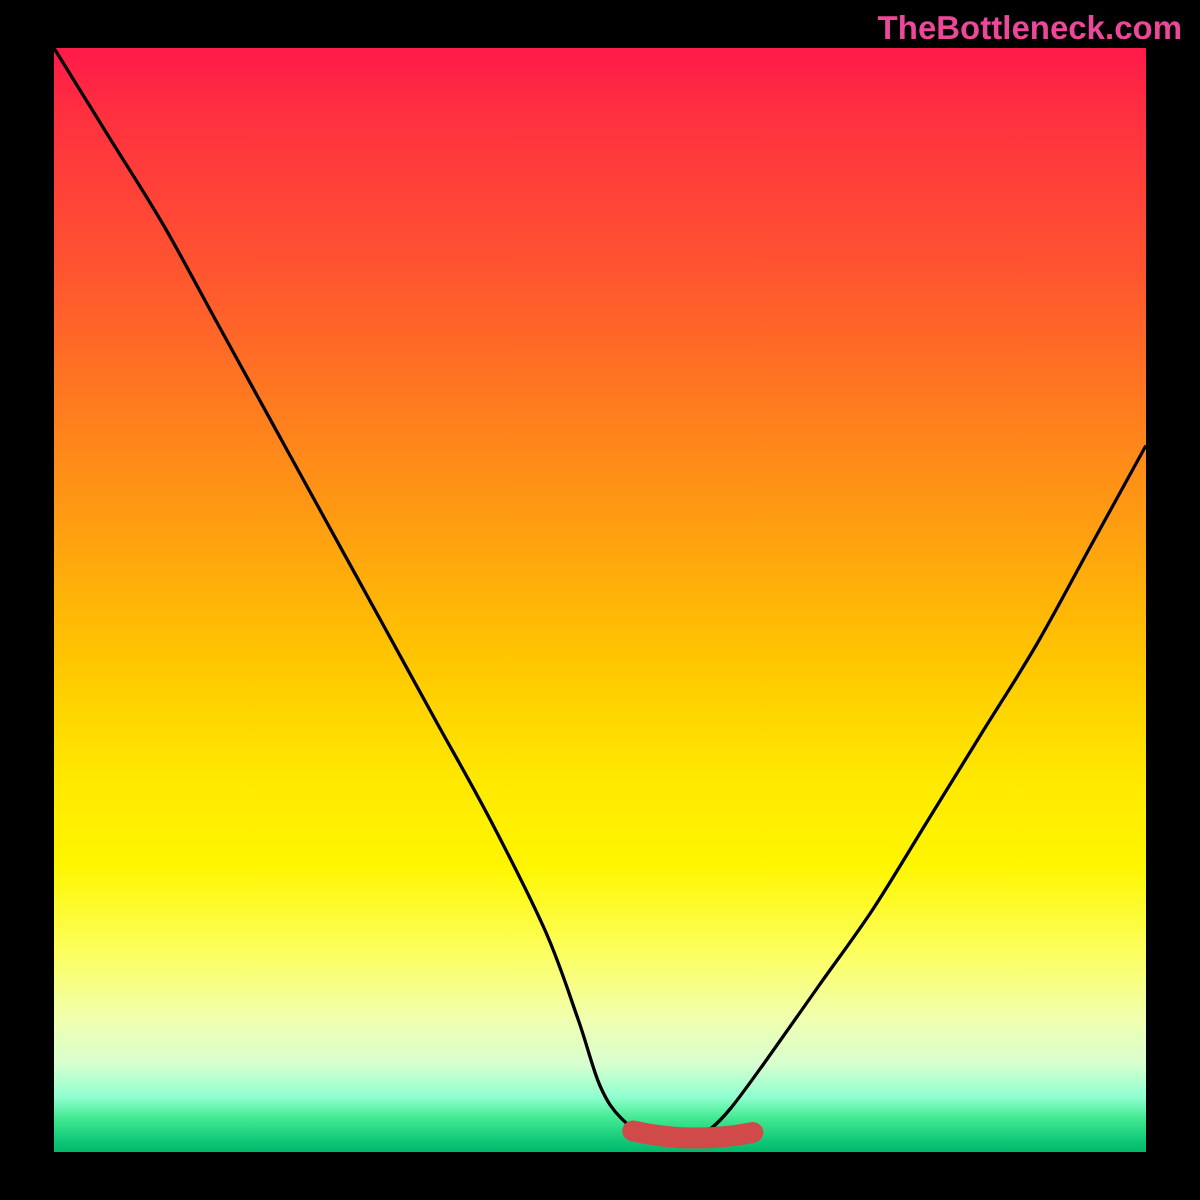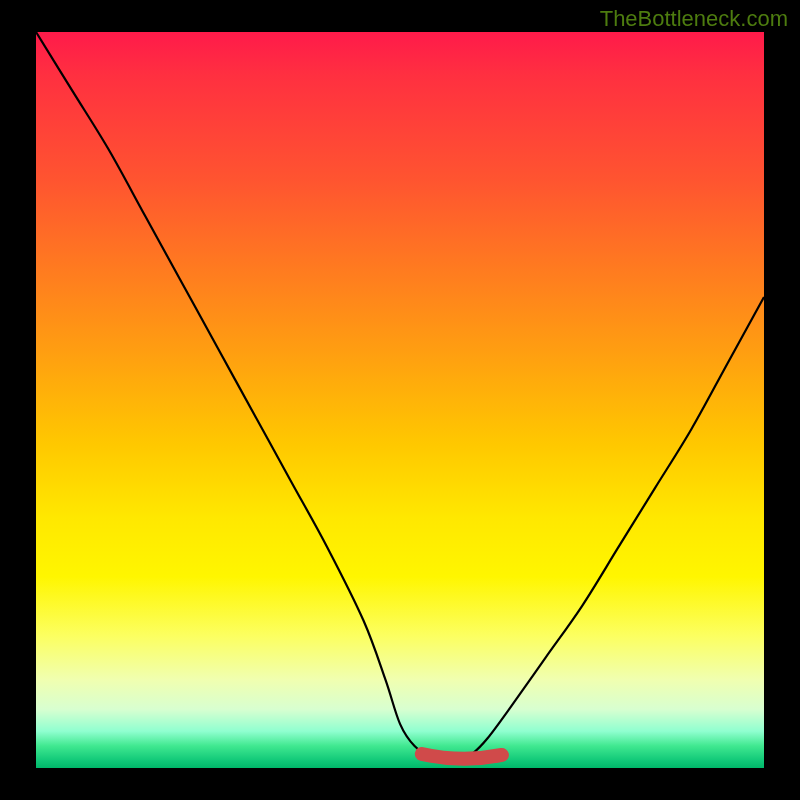--- a/index.html
+++ b/index.html
@@ -8,23 +8,23 @@
     height: 800px;
     background: #000;
     position: relative;
     font-family: Arial, sans-serif;
     overflow: hidden;
   }
   .watermark {
     position: absolute;
     top: 6px;
     right: 12px;
-    color: #4d7c0f;
+    color: #ec4899;
     font-size: 22px;
-    font-weight: 400;
+    font-weight: 700;
     z-index: 10;
   }
   .plot-area {
     position: absolute;
     left: 36px;
     top: 32px;
     width: 728px;
     height: 736px;
     overflow: hidden;
   }

